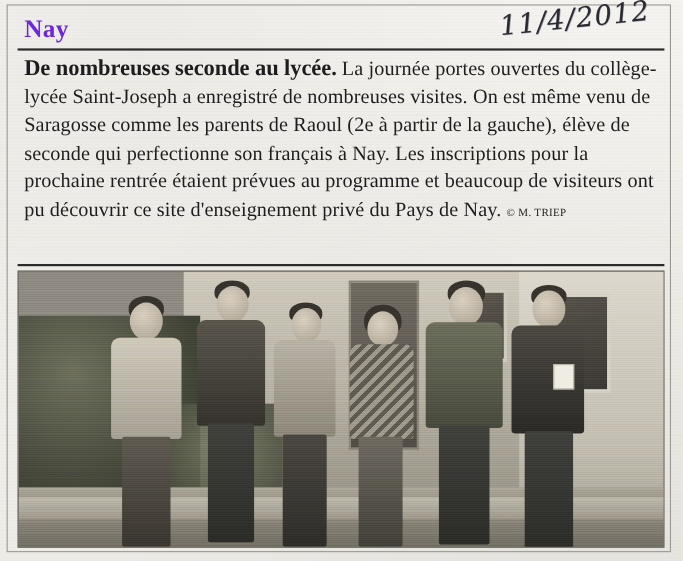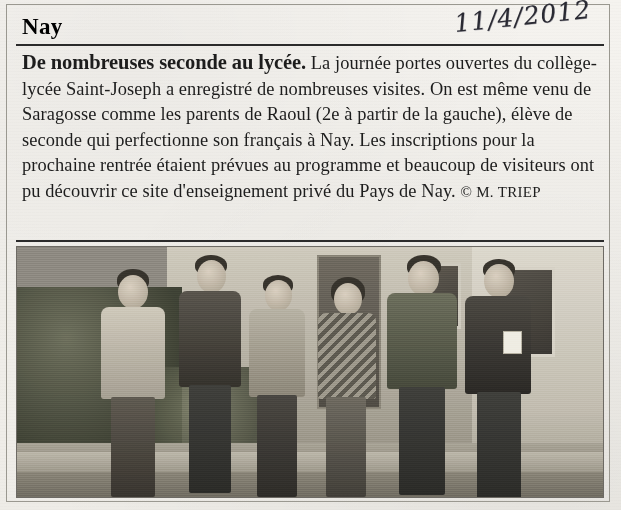--- a/index.html
+++ b/index.html
@@ -39,21 +39,21 @@
   }
 
   
   .section-name {
     position: absolute;
     left: 22px;
     top: 14px;
     font-family: "Liberation Serif", serif;
     font-weight: bold;
     font-size: 23px;
-    color: #000000;
+    color: #6d28d9;
     letter-spacing: 0.3px;
   }
   .rule-top {
     position: absolute;
     left: 16px;
     top: 44px;
     width: 588px;
     height: 2px;
     background: #2b2b2b;
   }
@@ -82,21 +82,21 @@
     color: #1d1d1d;
     text-align: left;
     letter-spacing: 0.1px;
   }
   .lede {
     font-weight: bold;
     font-size: 20.5px;
     letter-spacing: -0.1px;
   }
   .credit {
-    font-size: 15px;
+    font-size: 10px;
     letter-spacing: 0.3px;
     white-space: nowrap;
   }
   .rule-bottom {
     position: absolute;
     left: 16px;
     top: 240px;
     width: 588px;
     height: 2px;
     background: #2b2b2b;

